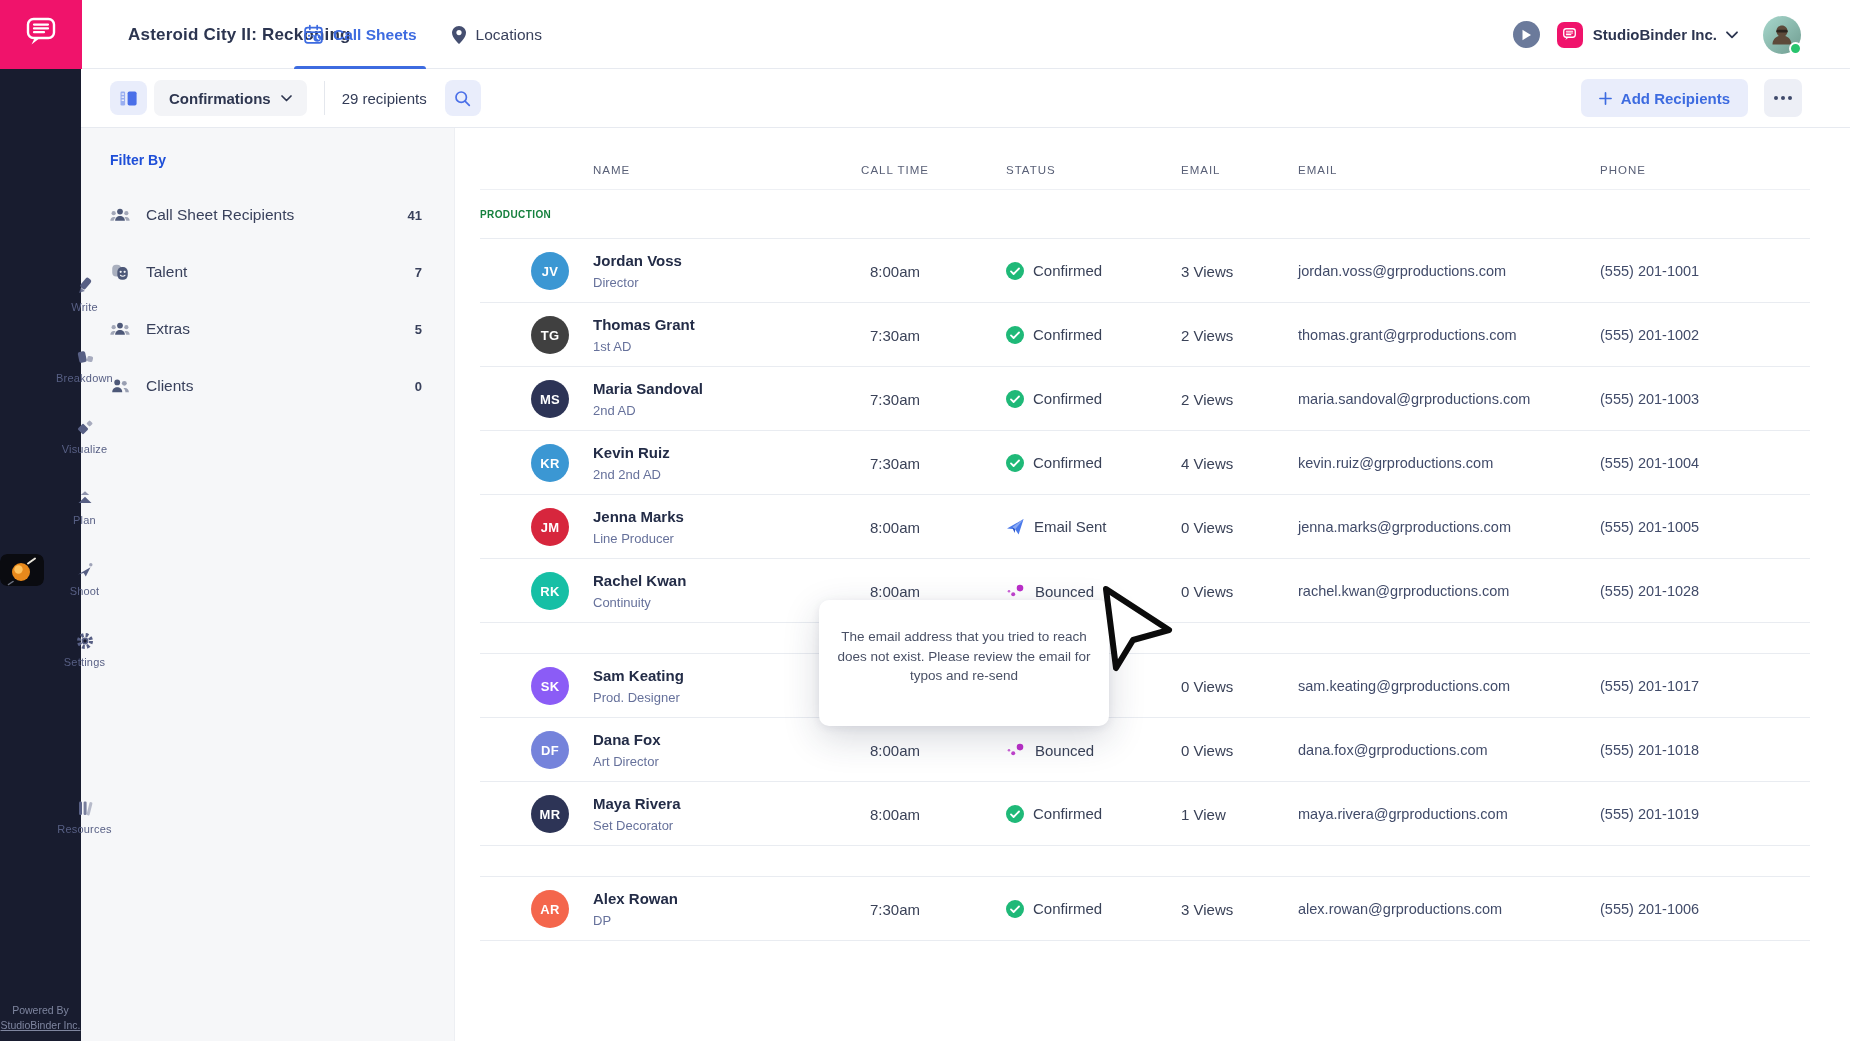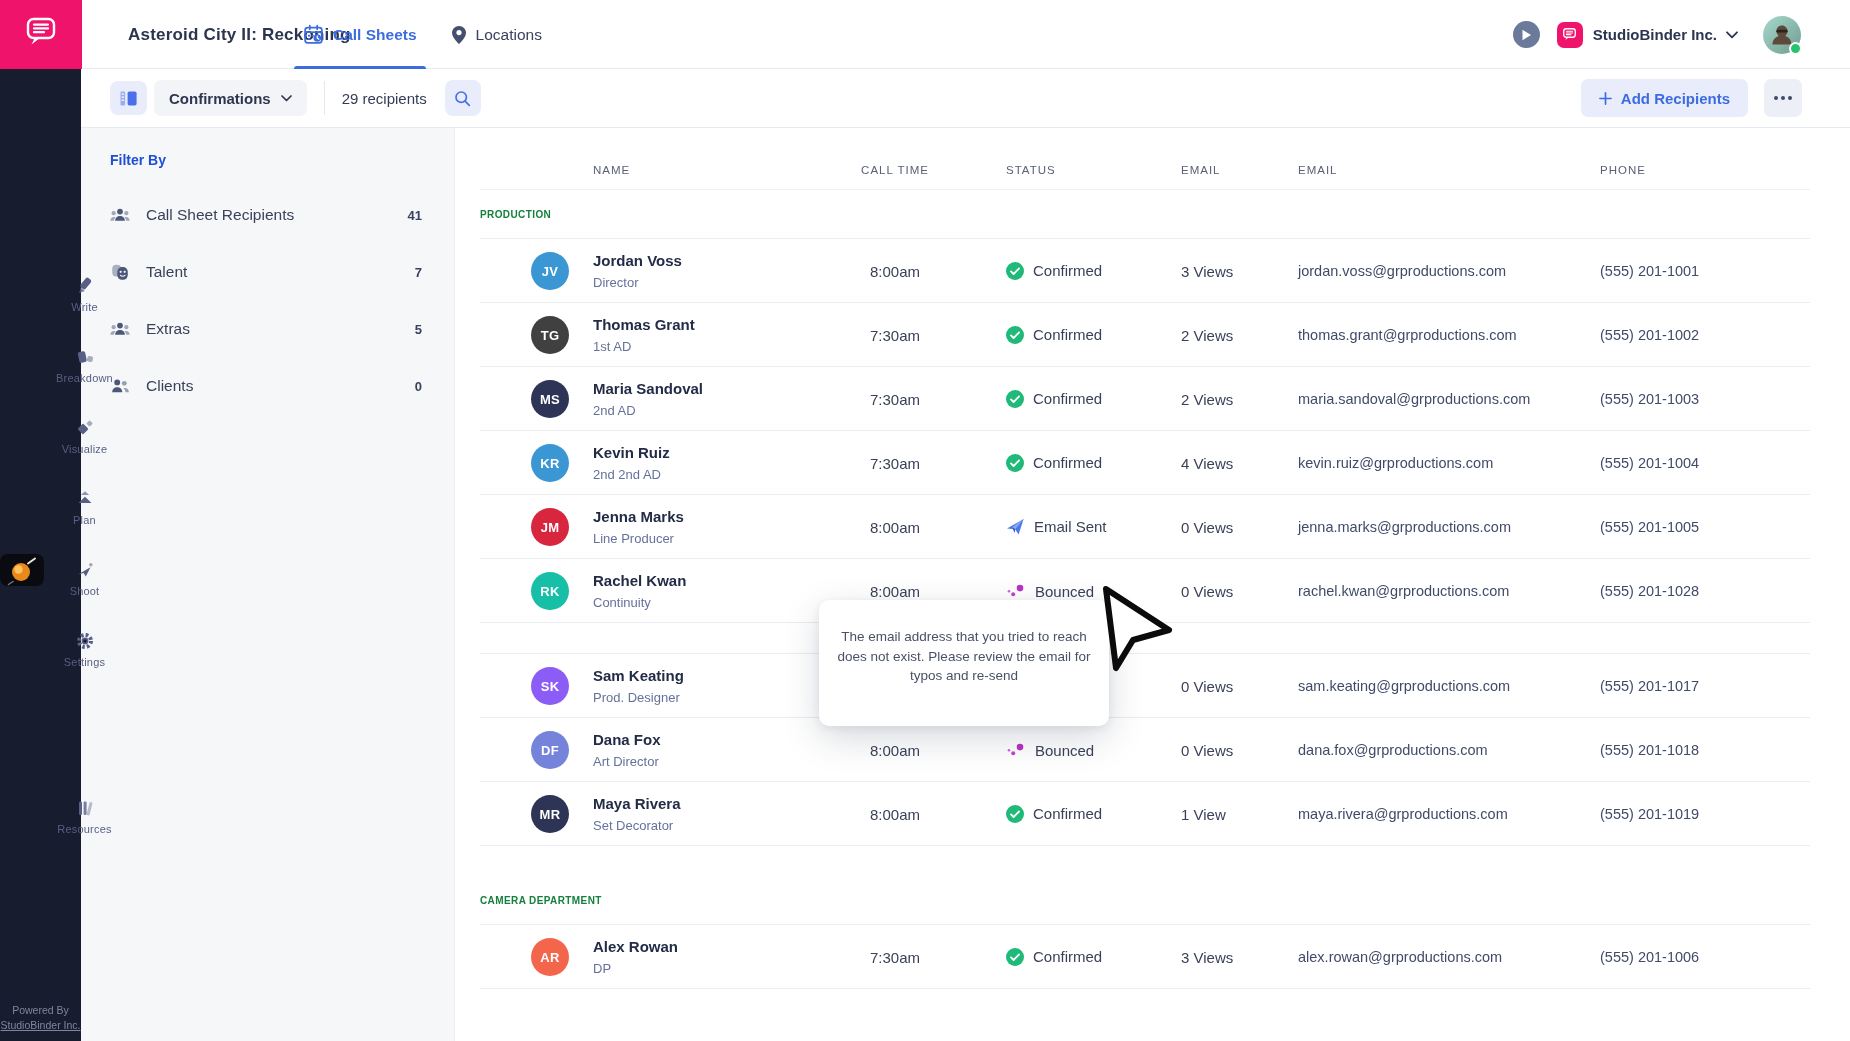--- a/index.html
+++ b/index.html
@@ -575,21 +575,20 @@
                 </span>
          <span>Confirmed</span>
        </div>
        <div class="cell viewed">1 View</div>
        <div class="cell email">maya.rivera@grproductions.com</div>
        <div class="cell phone">(555) 201-1019</div>
             </div>
           </div>
         </div>
         <div class="group">
-          <div class="group-title">CAMERA DEPARTMENT</div>
           <div class="rows">
             <div class="row">
               <div class="avatar" style="background:#f4664c">AR</div>
        <div class="name-block">
          <div class="p-name">Alex Rowan</div>
          <div class="p-role">DP</div>
        </div>
        <div class="cell time">7:30am</div>
        <div class="cell status">
          <span style="display:flex;">

